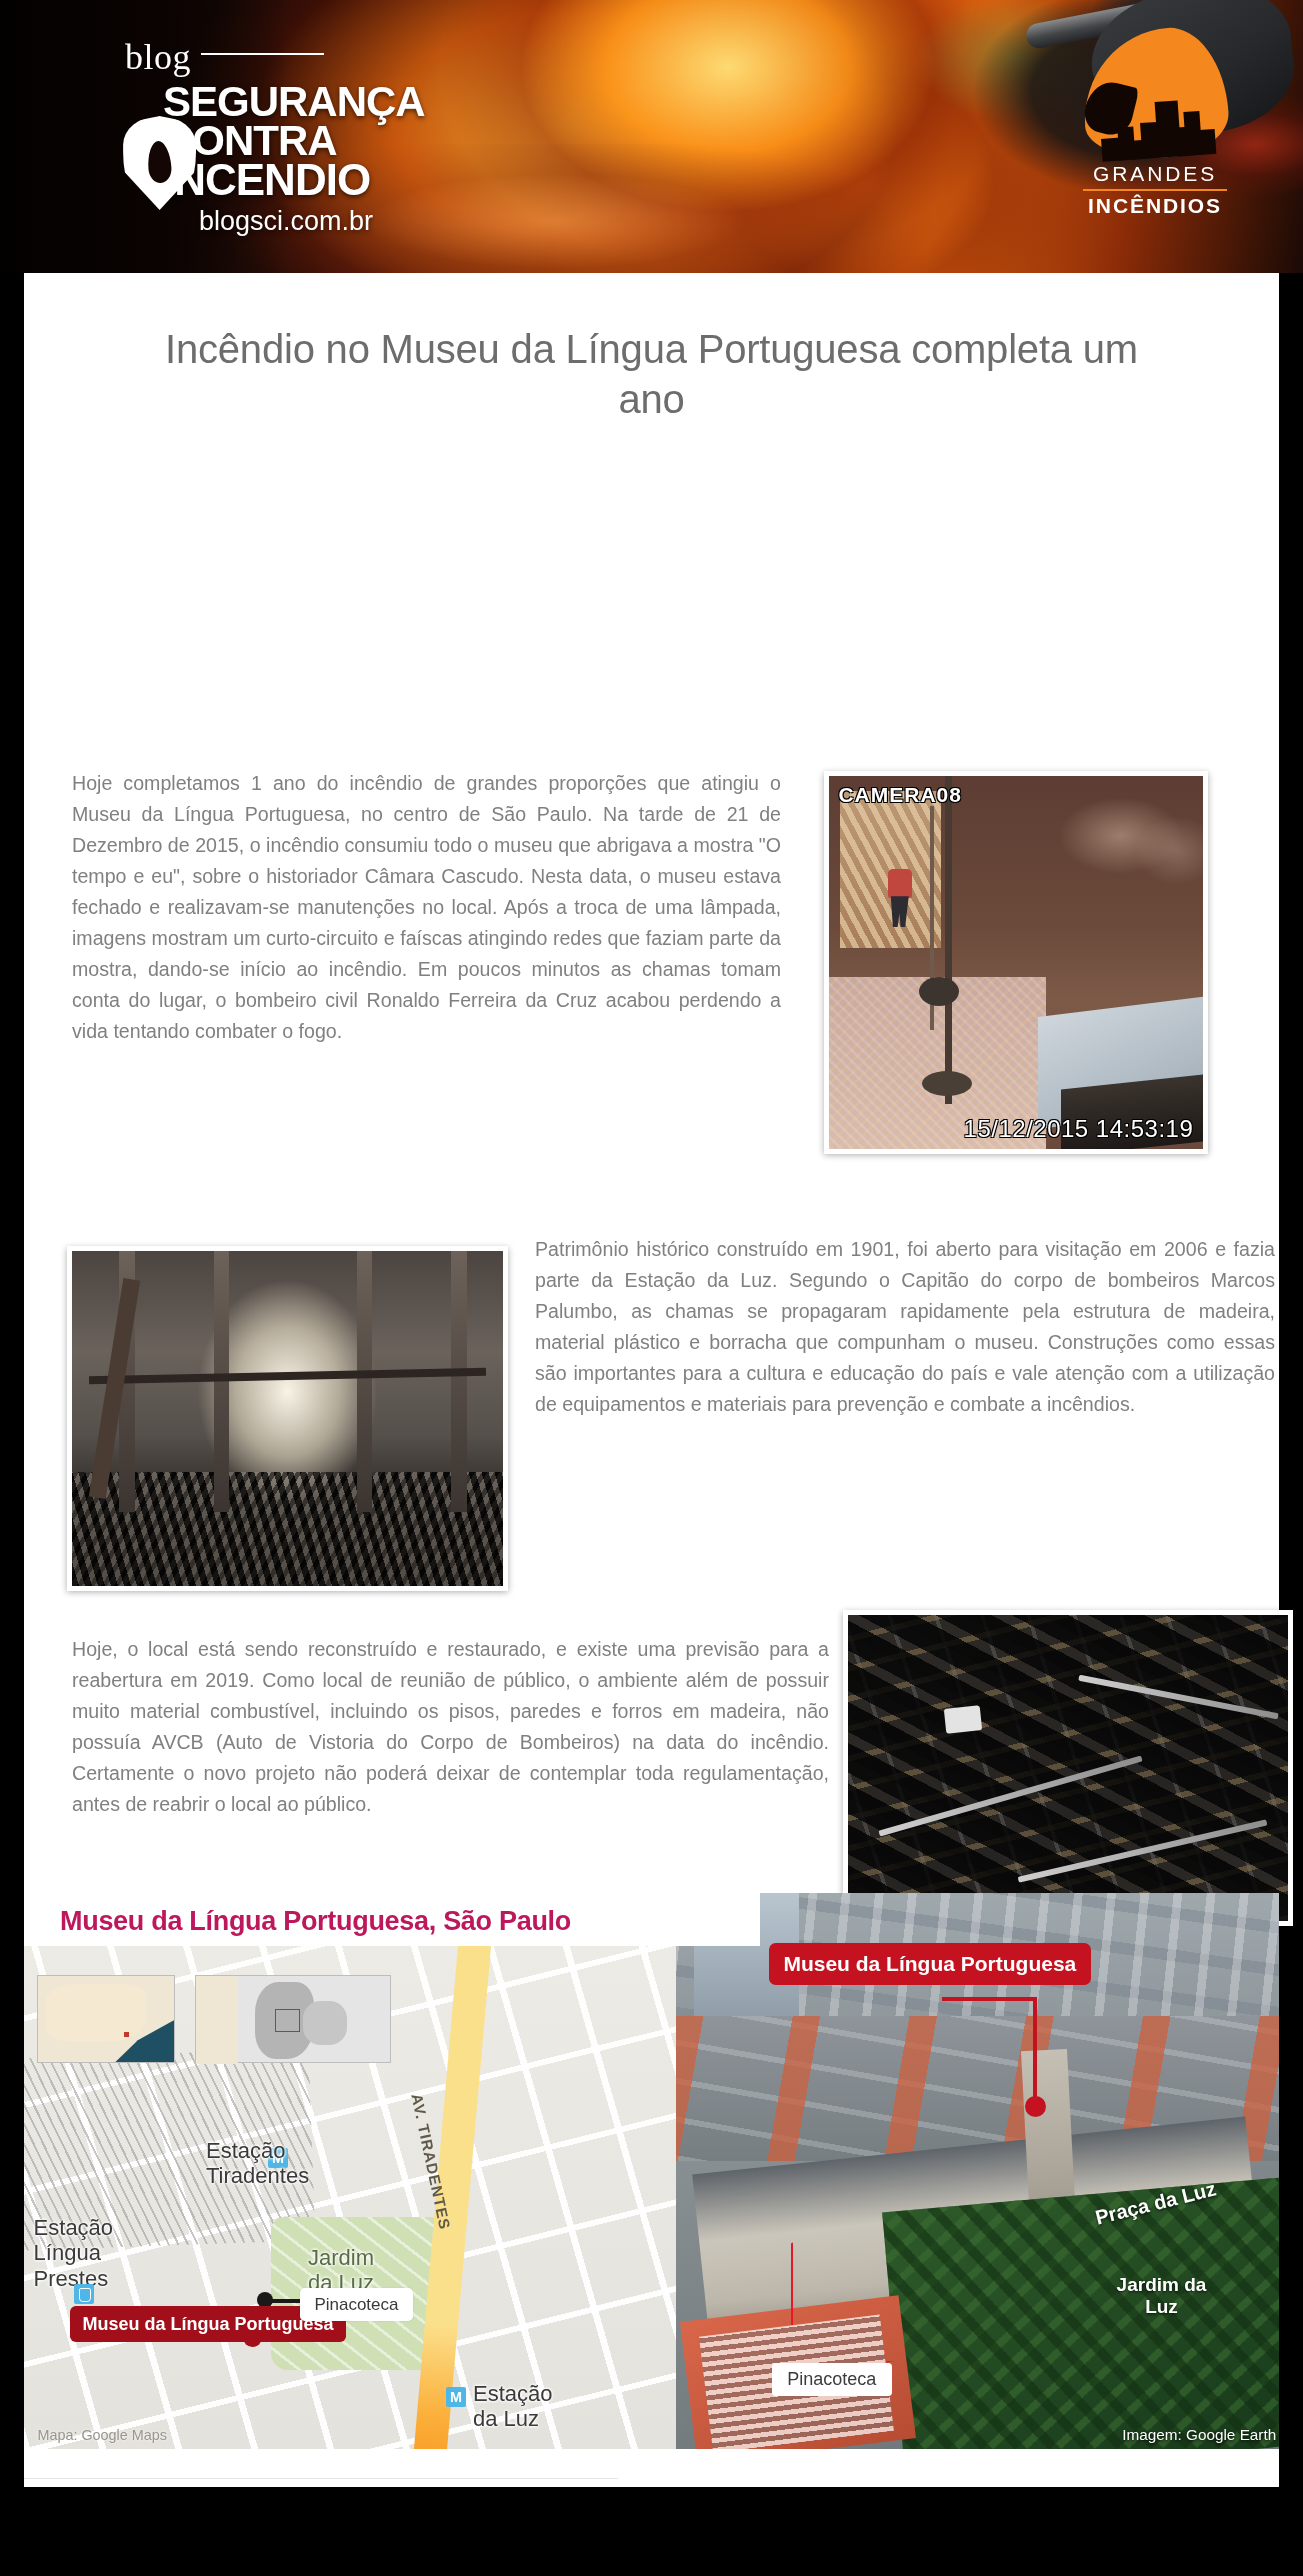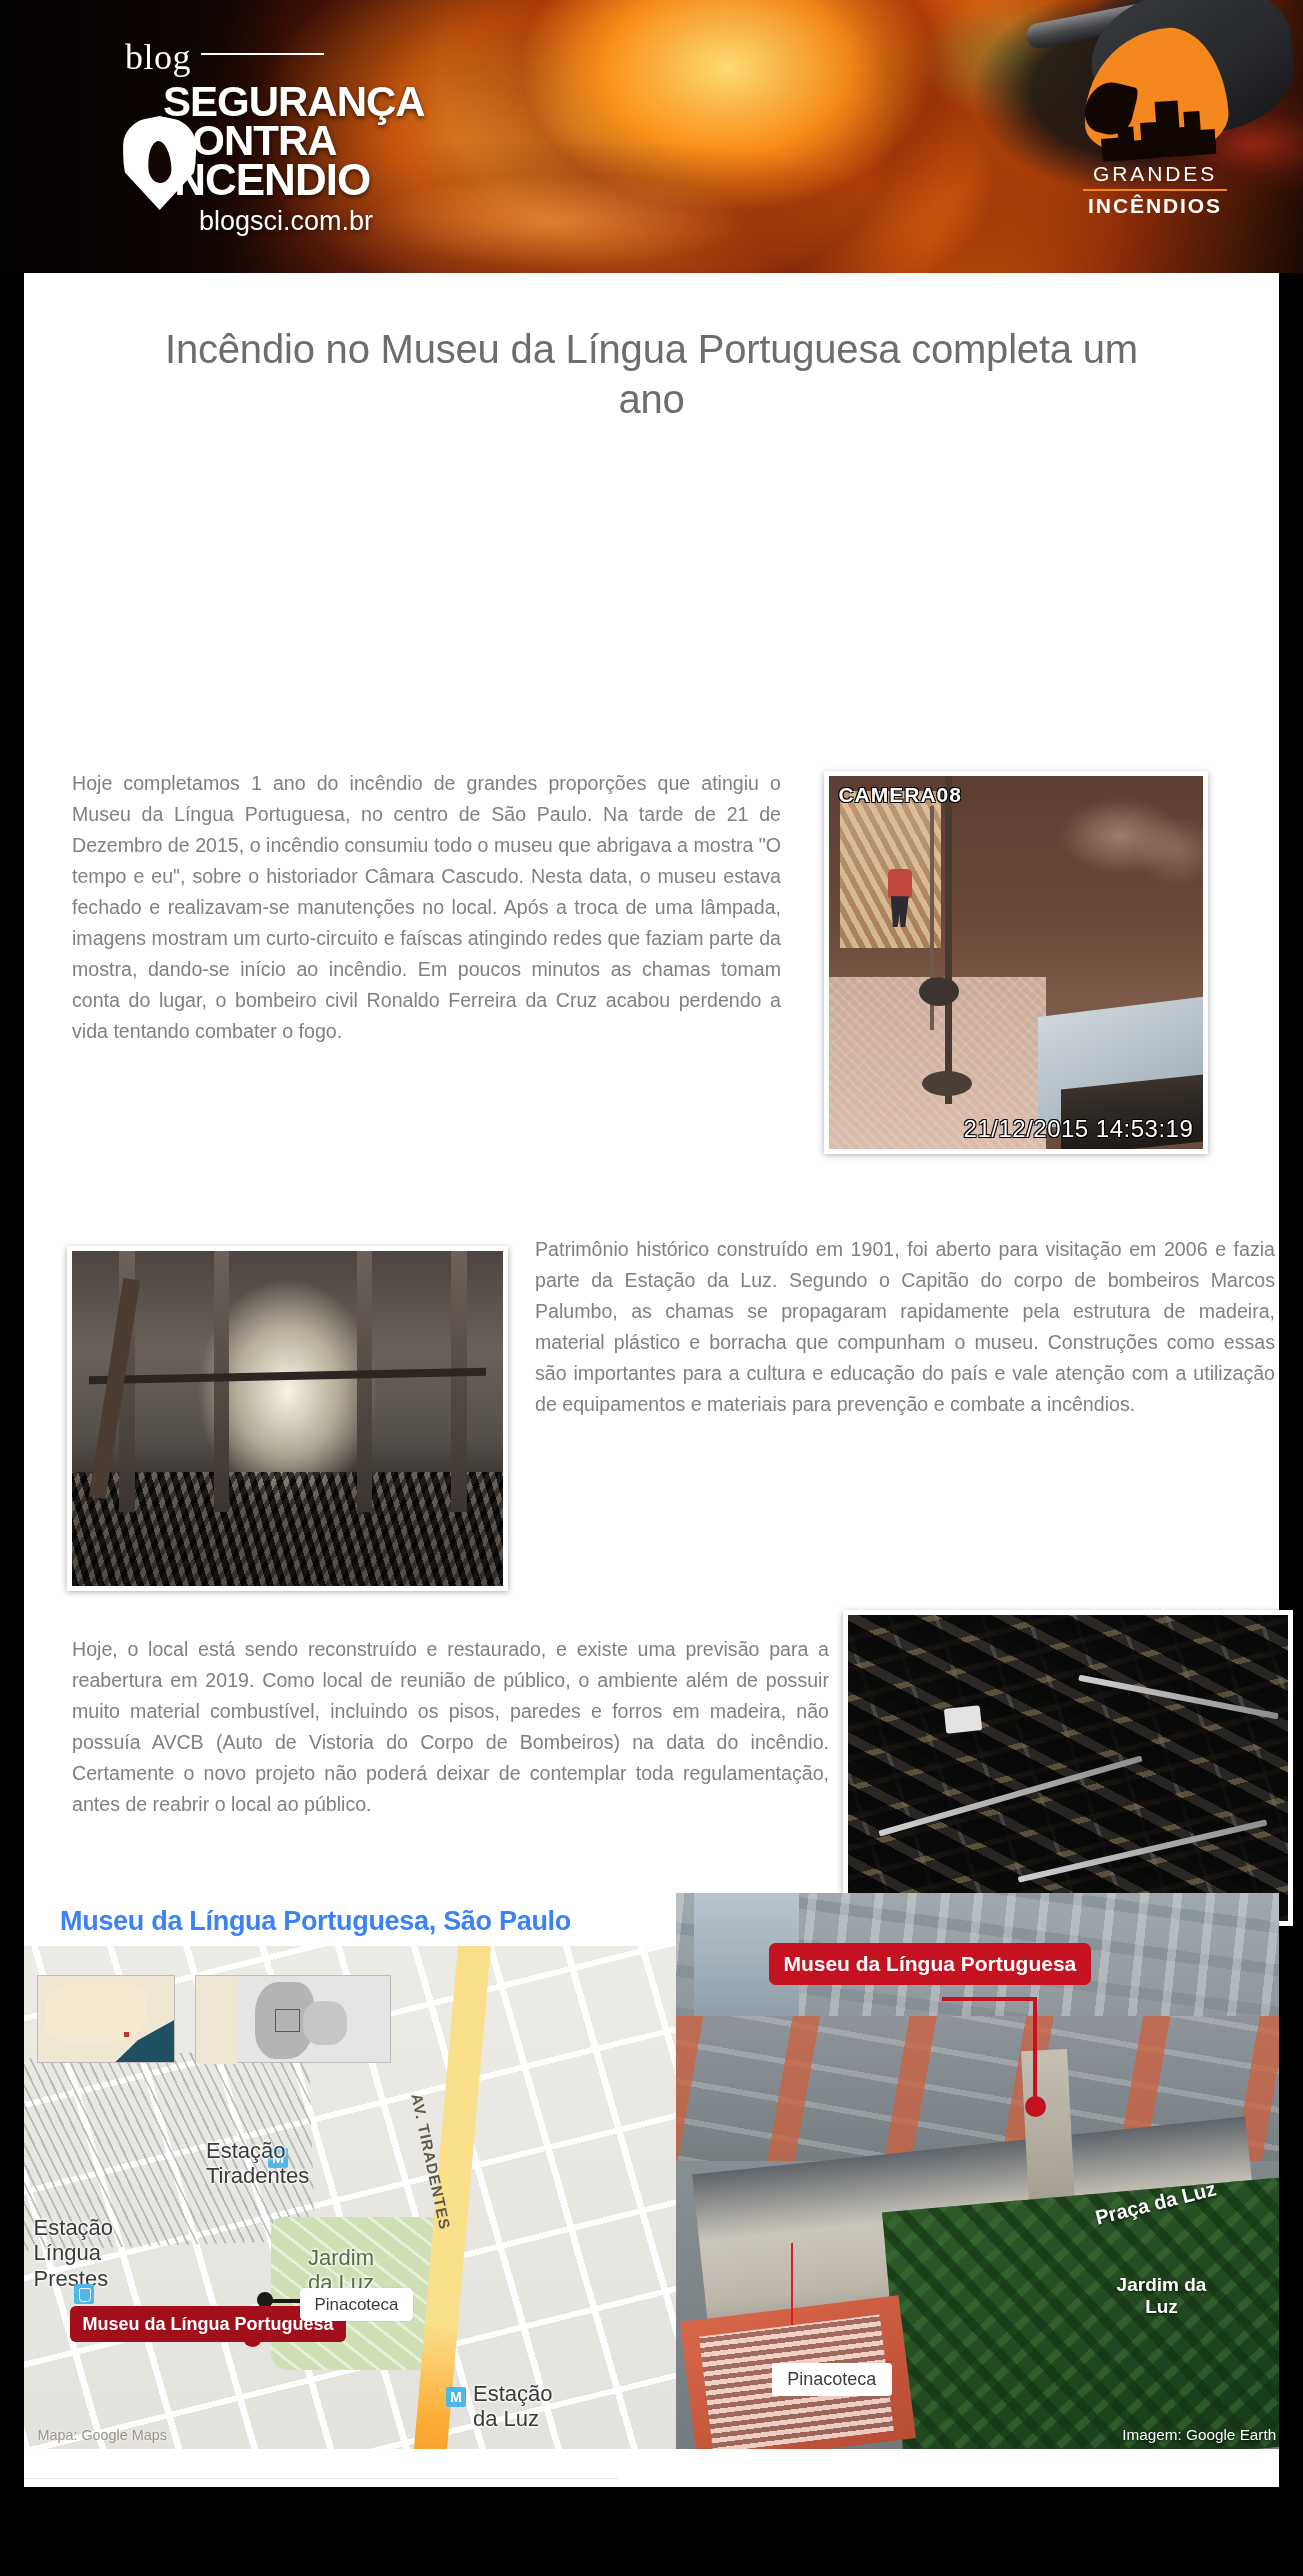--- a/index.html
+++ b/index.html
@@ -306,23 +306,23 @@
     padding: 9.6px 7.7px 0 0; letter-spacing: 0.3px;
   }
 
   
   .info {
     position: absolute; left: 24px; top: 1893px;
     width: 1255px; height: 594px;
     background: #fff; overflow: hidden;
   }
   .info-title {
-    position: absolute; left: 0; top: 0; width: 652px; height: 53px;
+    position: absolute; left: 0; top: 0; width: 736px; height: 53px;
     background: #fff; z-index: 6;
-    color: #3b82f6; font-size: 27px; font-weight: bold;
+    color: #be185d; font-size: 27px; font-weight: bold;
     padding: 13.4px 0 0 36px; letter-spacing: -0.3px;
   }
   .map-left {
     position: absolute; left: 0; top: 36px; width: 652px; height: 522px;
     background: #e8e5df; overflow: hidden;
   }
   .map-blocks {
     position:absolute; inset:0;
     background:
       repeating-linear-gradient(74deg, rgba(255,255,255,.95) 0 6.7px, rgba(0,0,0,0) 6.7px 73px),
@@ -560,21 +560,21 @@
           <div class="cctv-ramp"></div>
           <div class="cctv-pole"></div>
           <div class="cctv-pole2"></div>
           <div class="cctv-lamp"></div>
           <div class="cctv-lamp2"></div>
           <div class="cctv-person">
             <div class="torso"></div>
               <div class="legs"></div>
           </div>
           <div class="cam-label">CAMERA08</div>
-          <div class="cam-time">21/12/2015 14:53:19</div>
+          <div class="cam-time">15/12/2015 14:53:19</div>
         </div>
       </div>
     </div>
 
     <div class="photo photo-burned">
       <div class="inner">
         <div class="burned-bg">
           <div class="col c1"></div>
             <div class="col c2"></div>
           <div class="col c3"></div>

